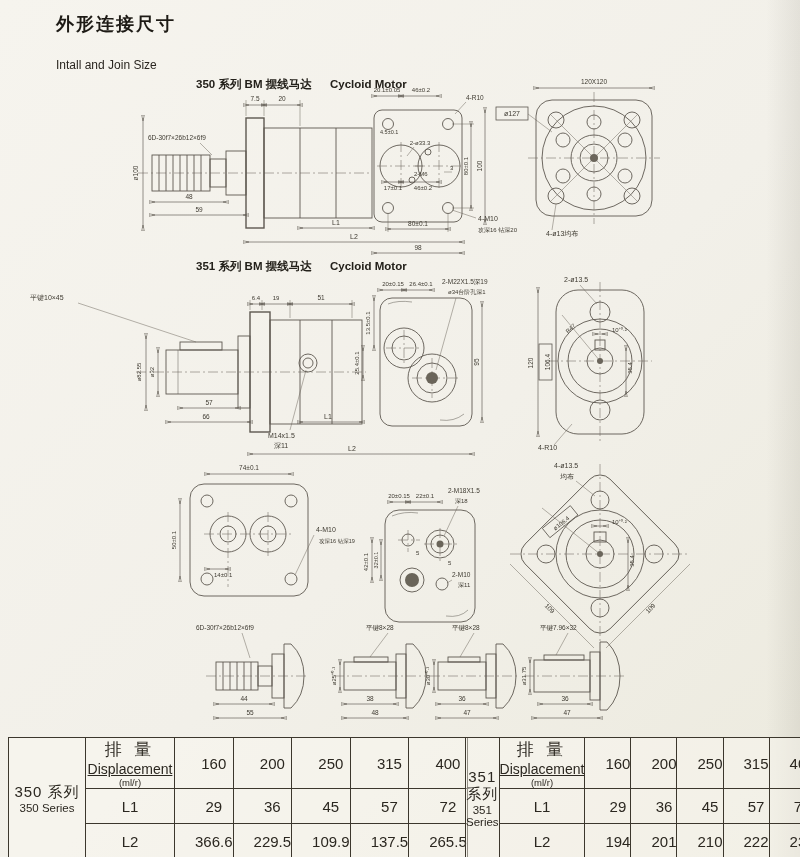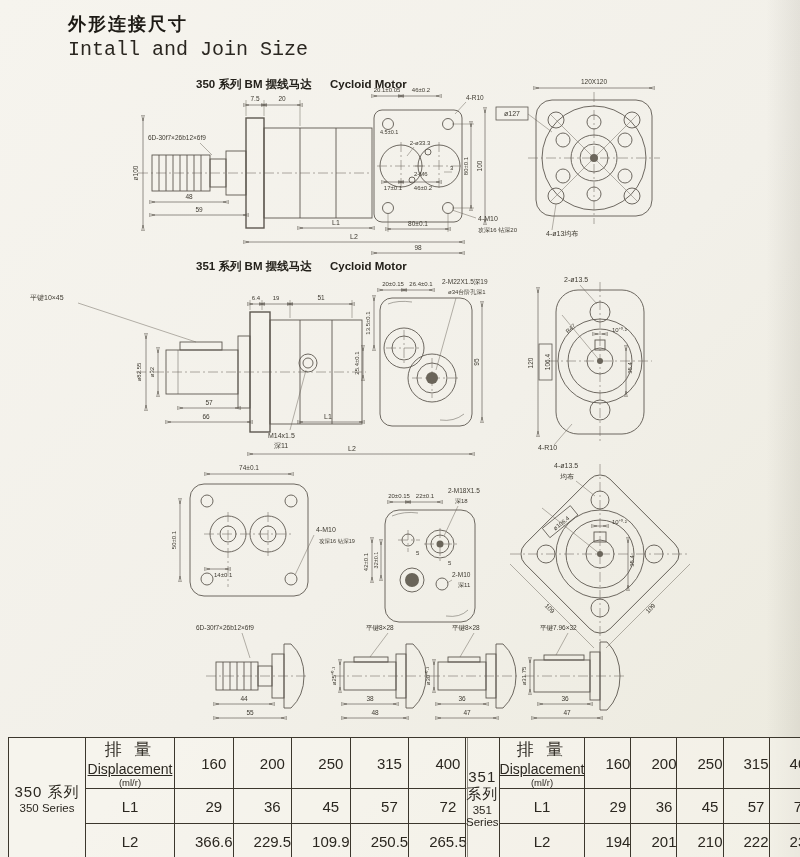--- a/index.html
+++ b/index.html
@@ -3,23 +3,23 @@
 <meta charset="utf-8">
 <style>
   html,body{margin:0;padding:0;}
   body{
     width:800px;height:857px;position:relative;overflow:hidden;
     background:linear-gradient(135deg,#f6f4ee 0%,#f2f0e9 55%,#eceade 100%);
     font-family:"Liberation Sans", sans-serif;color:#35312a;
   }
   .edge-shade{position:absolute;top:0;right:0;width:34px;height:100%;
     background:linear-gradient(to right,rgba(0,0,0,0) 0%,rgba(90,85,70,.10) 100%);}
-  .titleblock{position:absolute;left:68px;top:12px;font-family:Liberation Mono, monospace;}
+  .titleblock{position:absolute;left:56px;top:12px;}
   .title-zh{font-size:18px;font-weight:bold;letter-spacing:2px;color:#1d1a15;}
-  .title-en{font-size:20px;color:#2a2archive;color:#2a2620;margin-top:2px;}
+  .title-en{font-size:12px;color:#2a2archive;color:#2a2620;margin-top:22px;}
   svg{position:absolute;left:0;top:72px;}
   svg line,svg rect,svg circle,svg path,svg polyline,svg ellipse{stroke:#5d5850;fill:none;stroke-width:.9;}
   .thk{stroke-width:1.4;}
   .cl{stroke-dasharray:10 3 2 3;stroke-width:.55;stroke:#6e695f;}
   .dim{stroke-width:.65;marker-start:url(#ma);marker-end:url(#ma);}
   .ext{stroke-width:.5;stroke:#6e695f;}
   .hat{stroke-width:.5;}
   svg text{fill:#3e3a31;stroke:none;font-family:"Liberation Sans",sans-serif;font-size:7px;}
   .ts{font-size:11.5px;font-weight:bold;fill:#23201a;}
   .f6{font-size:6px;} .f65{font-size:6.5px;} .f55{font-size:5.5px;} .f7{font-size:7px;}
@@ -470,21 +470,21 @@
       <td class="val">36</td>
       <td class="val">45</td>
       <td class="val">57</td>
       <td class="val">72</td>
     </tr>
     <tr>
       <td>L2</td>
       <td class="val">366.6</td>
       <td class="val">229.5</td>
       <td class="val">109.9</td>
-      <td class="val">250.5</td>
+      <td class="val">137.5</td>
       <td class="val">265.5</td>
     </tr>
   </tbody>
     </table>
 </div>
 
 <div class="tbl" style="left:465px;">
   <table>
     <tbody>
         <tr class="hd">

